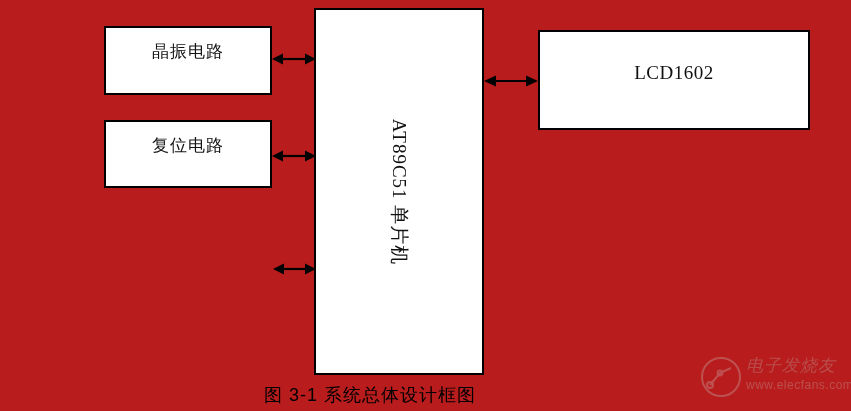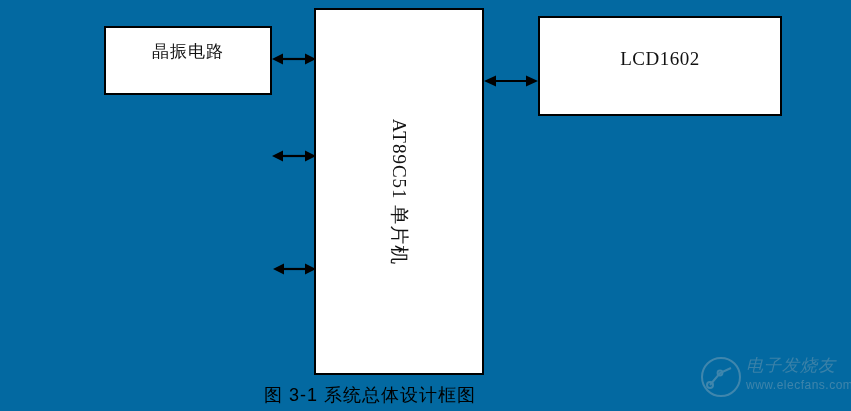--- a/index.html
+++ b/index.html
@@ -4,21 +4,21 @@
 <style>
   html, body {
     margin: 0;
     padding: 0;
     background: #ffffff;
   }
   #canvas {
     position: relative;
     width: 851px;
     height: 411px;
-    background: #0369a1;
+    background: #b91c1c;
     overflow: hidden;
     font-family: "Liberation Sans", "DejaVu Sans", sans-serif;
   }
 
   
   .blk {
     position: absolute;
     box-sizing: border-box;
     border: 2px solid #000000;
     background: #ffffff;
@@ -53,22 +53,22 @@
     white-space: nowrap;
     font-family: "Liberation Serif", "DejaVu Serif", serif;
     font-size: 19px;
     color: #111111;
     letter-spacing: 1px;
   }
 
   
   #lcd-box {
     left: 538px;
-    top: 16px;
-    width: 244px;
+    top: 30px;
+    width: 272px;
     height: 100px;
   }
   #lcd-label {
     position: absolute;
     left: 0;
     right: 0;
     top: 30px;
     text-align: center;
     font-family: "Liberation Serif", "DejaVu Serif", serif;
     font-size: 19px;
@@ -134,20 +134,23 @@
 </style>
 </head>
 <body>
 
 <div id="canvas">
 
   <div class="blk periph" id="box-crystal" style="left:104px; top:26px; width:168px; height:69px;">
     <div class="blk-label">晶振电路</div>
   </div>
 
+  <div class="blk periph" id="box-reset" style="left:104px; top:120px; width:168px; height:68px;">
+    <div class="blk-label">复位电路</div>
+  </div>
 
 
   <div class="blk" id="mcu-box">
     <div id="mcu-label">AT89C51 单片机</div>
   </div>
 
   <div class="blk" id="lcd-box">
     <div id="lcd-label">LCD1602</div>
   </div>
 

